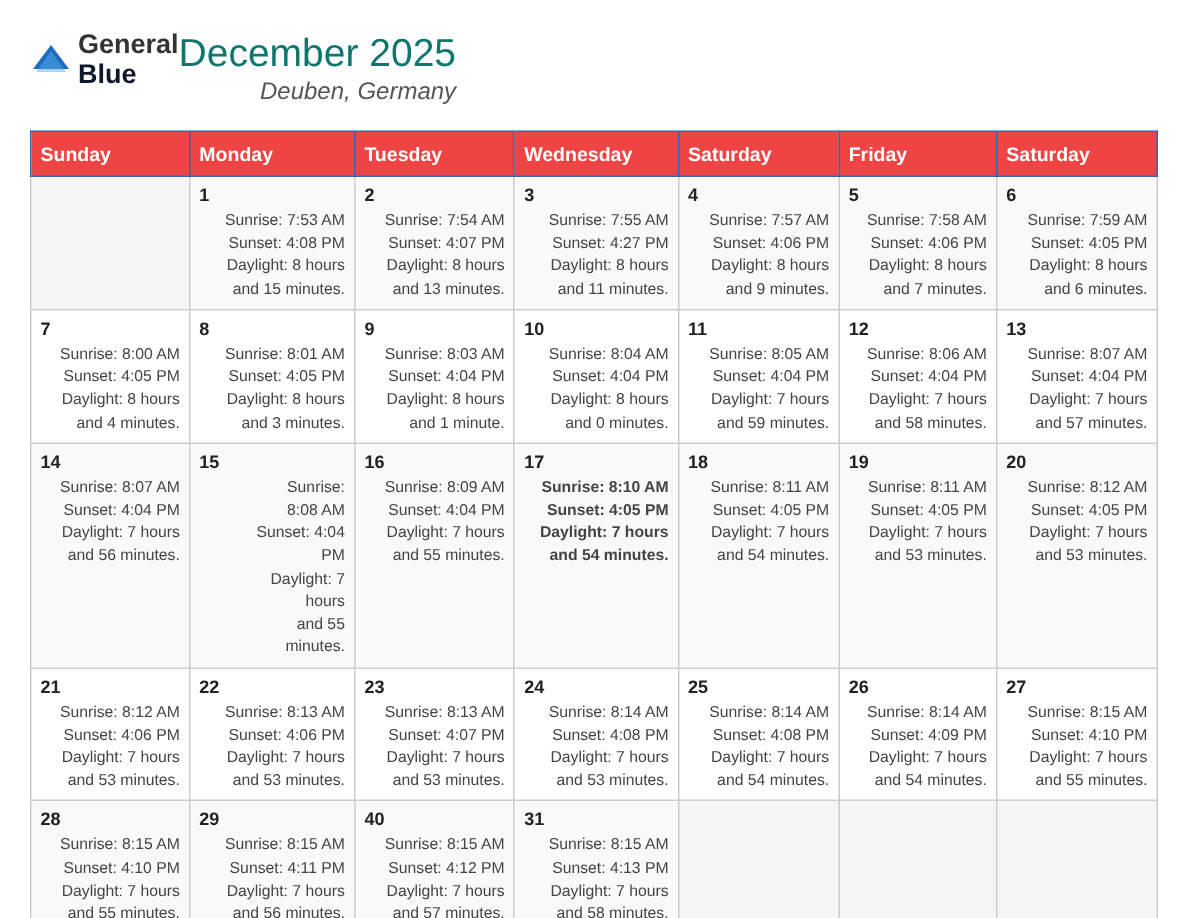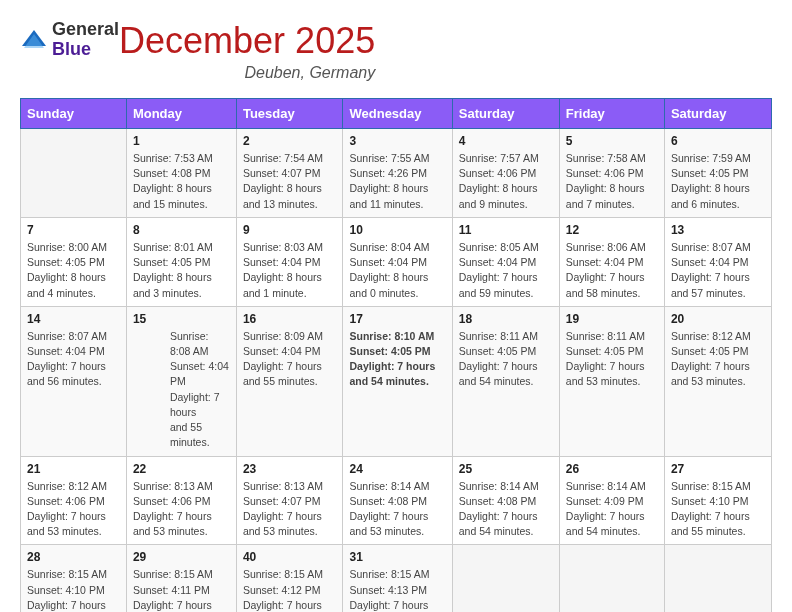--- a/index.html
+++ b/index.html
@@ -20,44 +20,44 @@
       display: flex;
       align-items: center;
       gap: 4px;
     }
     .logo-text {
       font-size: 18px;
       font-weight: bold;
       line-height: 1.1;
     }
     .logo-general { color: #333; }
-    .logo-blue { color: #4c1d95; }
+    .logo-blue { color: #0f172a; }
     .logo-icon {
       width: 28px;
       height: 28px;
     }
     .title-block { text-align: right; }
     .month-title {
-      font-size: 36px;
+      font-size: 26px;
       font-weight: 300;
-      color: #b91c1c;
+      color: #0f766e;
     }
     .location {
       font-size: 16px;
       color: #555;
       margin-top: 2px;
       font-style: italic;
     }
     .calendar {
       width: 100%;
       border-collapse: collapse;
       font-size: 11px;
     }
     .calendar thead tr th {
-      background-color: #8b5cf6;
+      background-color: #ef4444;
       color: #fff;
       font-size: 13px;
       font-weight: bold;
       padding: 7px 6px;
       text-align: left;
       border: 1px solid #2e6aad;
     }
     .calendar tbody tr td {
       vertical-align: top;
       border: 1px solid #ccc;
@@ -73,20 +73,21 @@
       font-weight: bold;
       font-size: 12px;
       color: #222;
       display: block;
       margin-bottom: 3px;
     }
     .day-info {
       color: #444;
       font-size: 10.5px;
       line-height: 1.45;
+      text-align: right;
     }
     .empty-cell {
       background: #f5f5f5 !important;
     }
   </style>
 </head>
 <body>
 
 <div class="header">
   <div class="logo">
@@ -130,21 +131,21 @@
         <td>
           <span class="day-number">2</span>
           <div class="day-info" style="white-space: pre-line;">Sunrise: 7:54 AM
 Sunset: 4:07 PM
 Daylight: 8 hours
 and 13 minutes.</div>
         </td>
         <td>
           <span class="day-number">3</span>
           <div class="day-info" style="white-space: pre-line;">Sunrise: 7:55 AM
-Sunset: 4:26 PM
+Sunset: 4:27 PM
 Daylight: 8 hours
 and 11 minutes.</div>
         </td>
         <td>
           <span class="day-number">4</span>
           <div class="day-info" style="white-space: pre-line;">Sunrise: 7:57 AM
 Sunset: 4:06 PM
 Daylight: 8 hours
 and 9 minutes.</div>
         </td>

